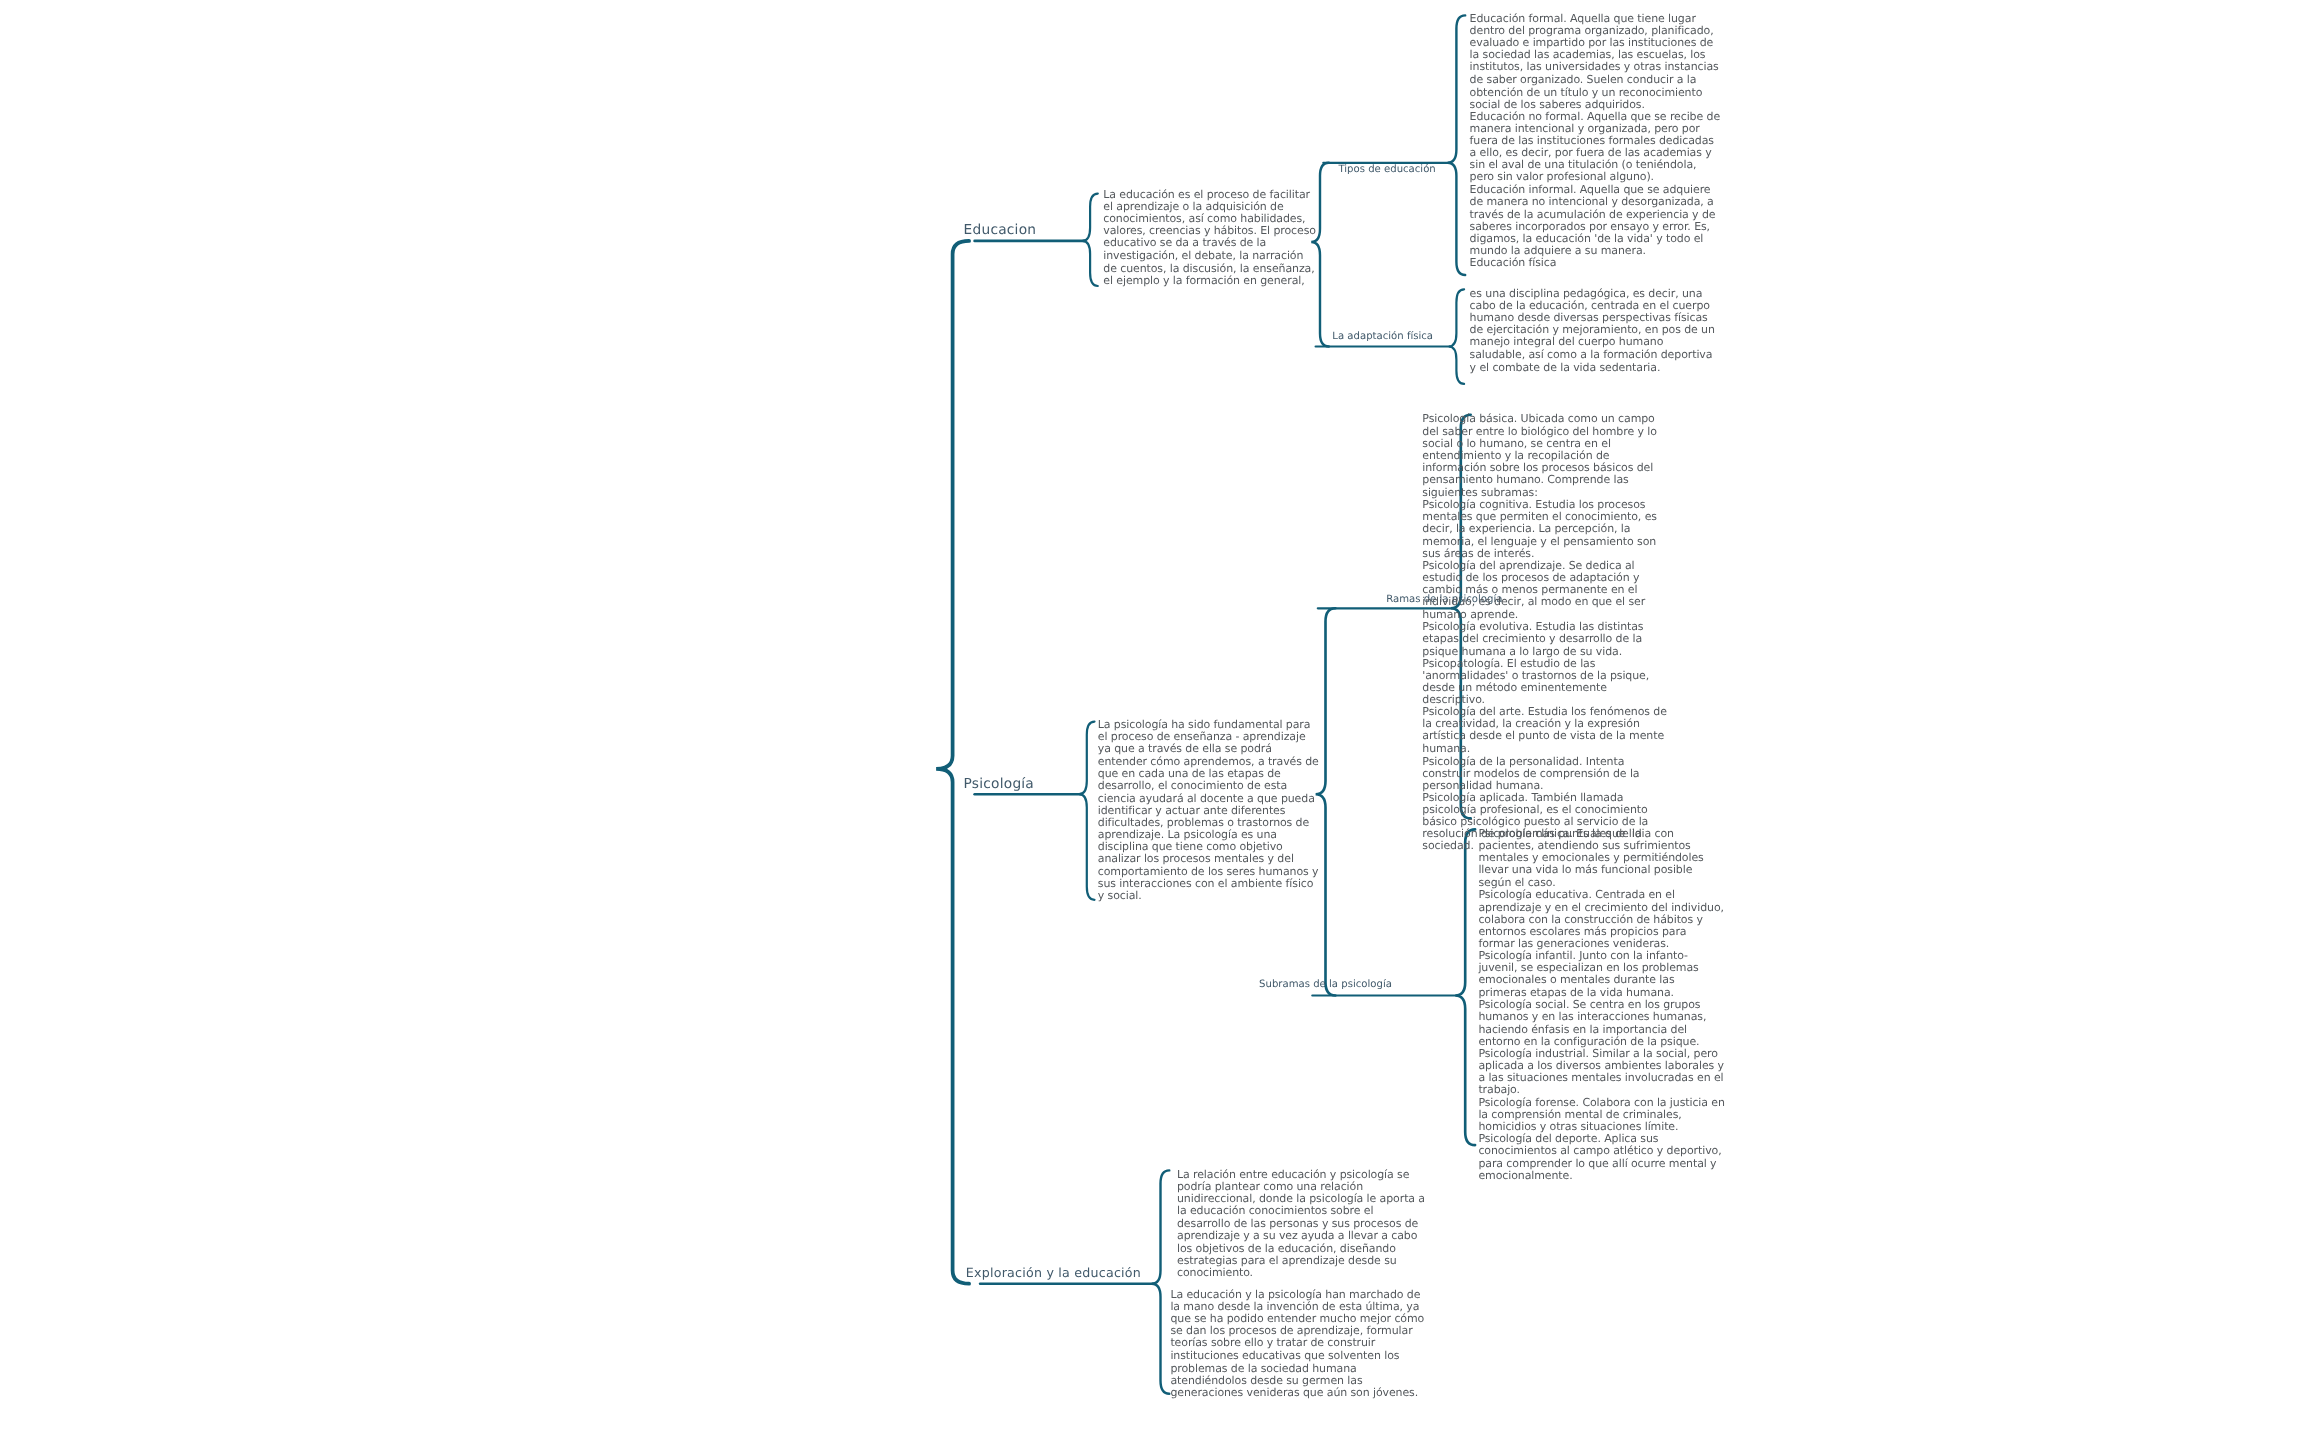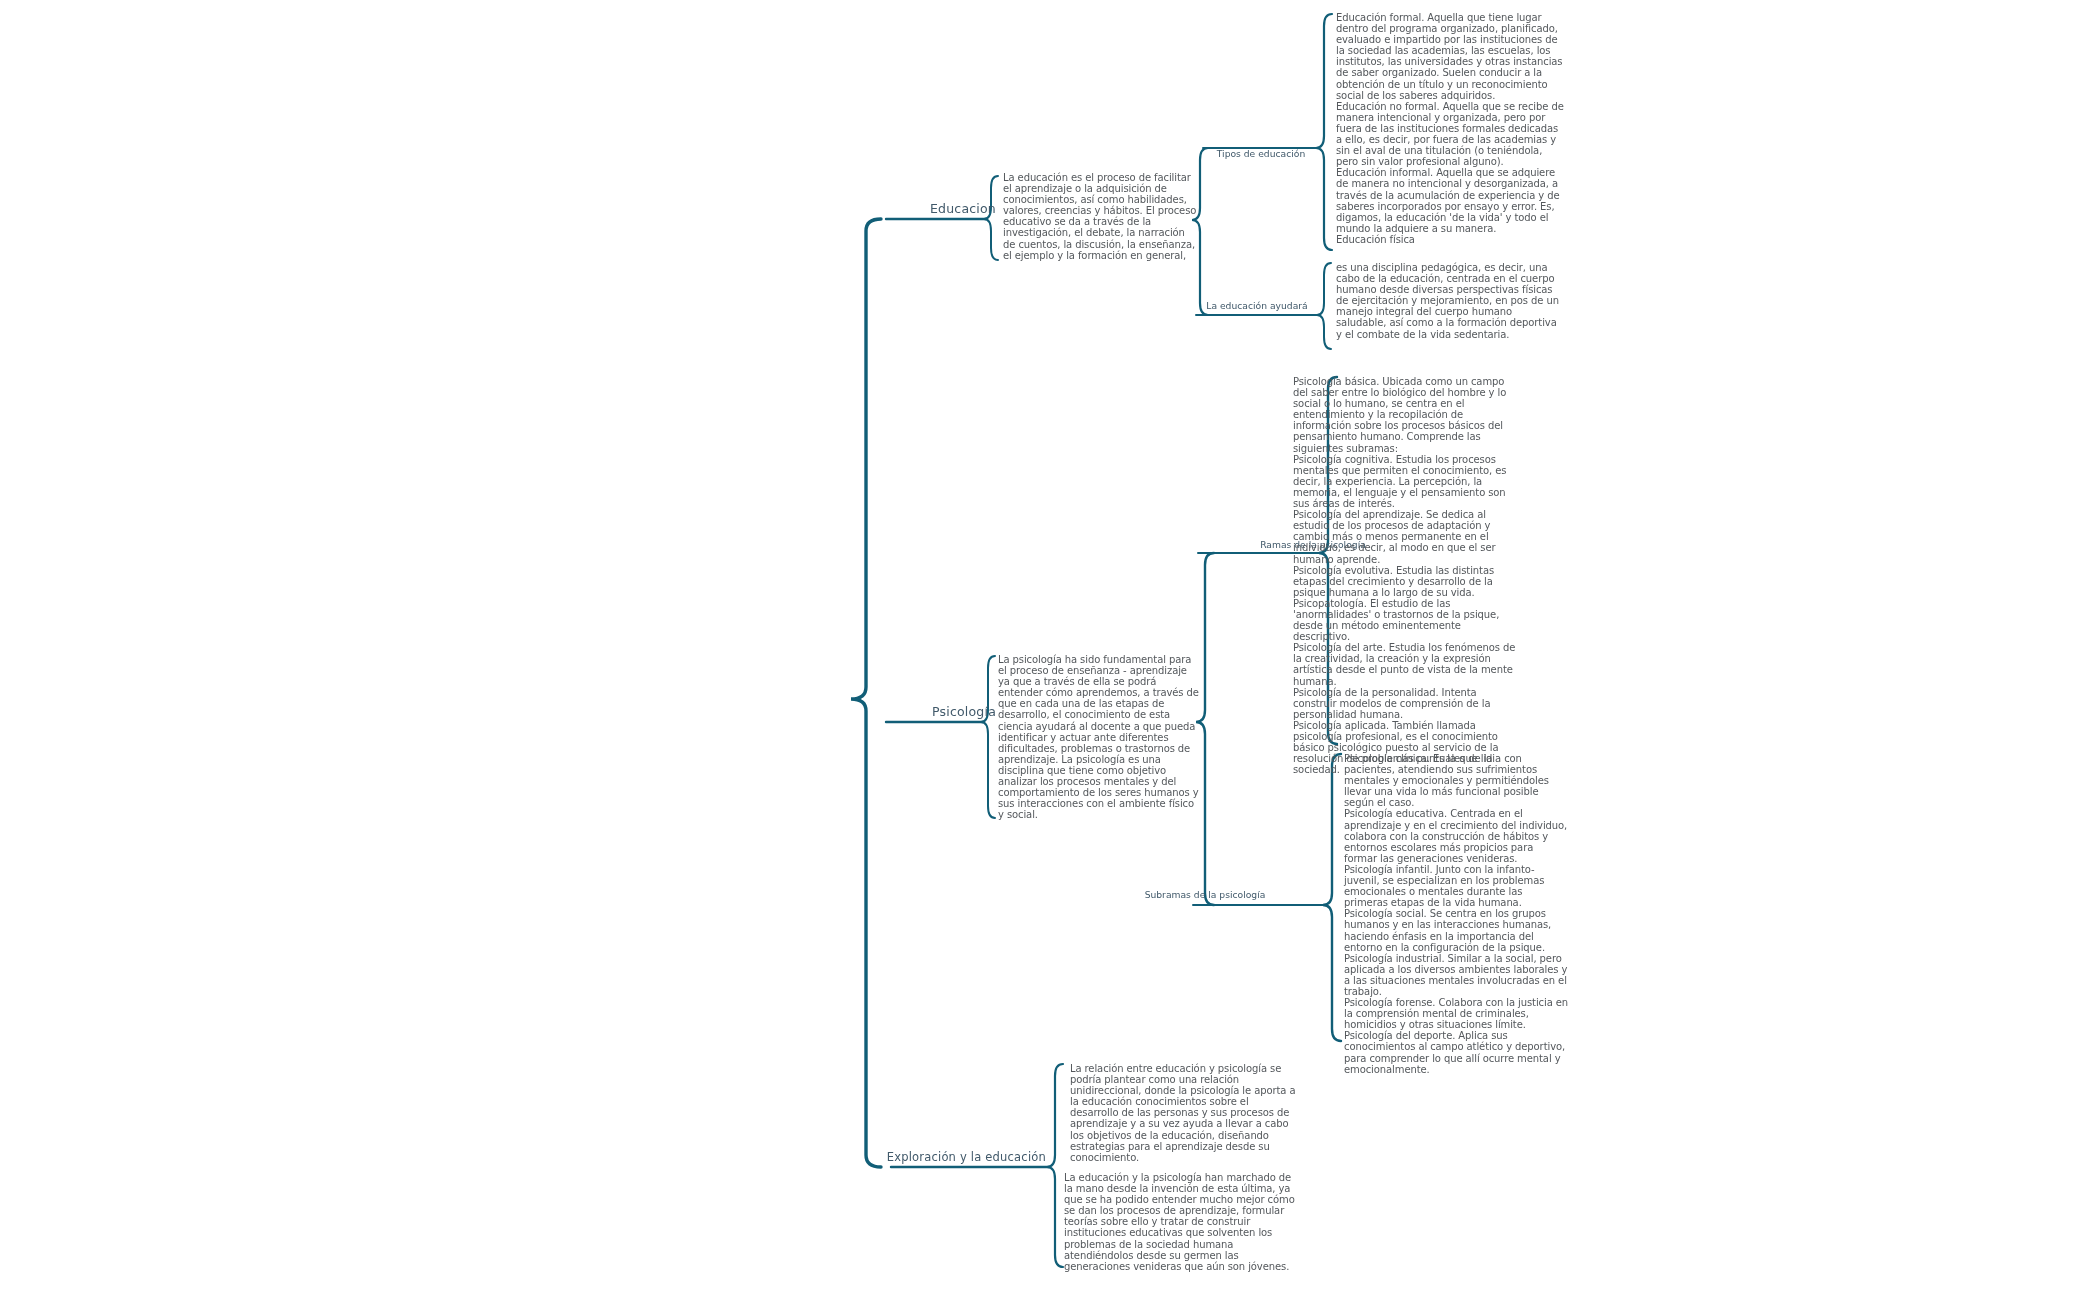--- a/index.html
+++ b/index.html
@@ -13,21 +13,21 @@
     position:relative;width:2100px;height:1300px;background:#ffffff;
     font-family:"DejaVu Sans", sans-serif;overflow:hidden;
   }
   #links{position:absolute;left:0;top:0;pointer-events:none;}
   .abs{position:absolute;}
   .root-title{
     width:222px;text-align:center;font-size:16.5px;line-height:27px;
     color:var(--title);letter-spacing:0.2px;
   }
   .branch-label{
-    width:120px;text-align:right;font-size:12.5px;color:var(--label);
+    width:120px;text-align:left;font-size:12.5px;color:var(--label);
     letter-spacing:0.2px;white-space:nowrap;
   }
   .sub-label{
     width:130px;text-align:center;font-size:9.2px;color:var(--label);
     white-space:nowrap;
   }
   .note{
     font-size:10px;line-height:11.1px;color:var(--body);
     white-space:pre-line;letter-spacing:-0.1px;text-align:left;
   }
@@ -60,21 +60,21 @@
 
   <div class="abs branch-label" style="left:876px;top:201px;">Educacion</div>
   <div class="abs note" style="left:1003px;top:172px;width:194px;">La educación es el proceso de facilitar el aprendizaje o la adquisición de conocimientos, así como habilidades, valores, creencias y hábitos. El proceso educativo se da a través de la investigación, el debate, la narración de cuentos, la discusión, la enseñanza, el ejemplo y la formación en general,</div>
 
   <div class="abs sub-label" style="left:1196px;top:148px;">Tipos de educación</div>
   <div class="abs note" style="left:1336px;top:12px;width:228px;">Educación formal. Aquella que tiene lugar dentro del programa organizado, planificado, evaluado e impartido por las instituciones de la sociedad las academias, las escuelas, los institutos, las universidades y otras instancias de saber organizado. Suelen conducir a la obtención de un título y un reconocimiento social de los saberes adquiridos.
 Educación no formal. Aquella que se recibe de manera intencional y organizada, pero por fuera de las instituciones formales dedicadas a ello, es decir, por fuera de las academias y sin el aval de una titulación (o teniéndola, pero sin valor profesional alguno).
 Educación informal. Aquella que se adquiere de manera no intencional y desorganizada, a través de la acumulación de experiencia y de saberes incorporados por ensayo y error. Es, digamos, la educación 'de la vida' y todo el mundo la adquiere a su manera.
 Educación física</div>
 
-  <div class="abs sub-label" style="left:1192px;top:300px;">La educación ayudará</div>
+  <div class="abs sub-label" style="left:1192px;top:300px;">La adaptación física</div>
   <div class="abs note" style="left:1336px;top:262px;width:228px;">es una disciplina pedagógica, es decir, una cabo de la educación, centrada en el cuerpo humano desde diversas perspectivas físicas de ejercitación y mejoramiento, en pos de un manejo integral del cuerpo humano saludable, así como a la formación deportiva y el combate de la vida sedentaria.</div>
 
   <div class="abs branch-label" style="left:876px;top:704px;">Psicología</div>
   <div class="abs note" style="left:998px;top:654px;width:202px;">La psicología ha sido fundamental para el proceso de enseñanza - aprendizaje ya que a través de ella se podrá entender cómo aprendemos, a través de que en cada una de las etapas de desarrollo, el conocimiento de esta ciencia ayudará al docente a que pueda identificar y actuar ante diferentes dificultades, problemas o trastornos de aprendizaje. La psicología es una disciplina que tiene como objetivo analizar los procesos mentales y del comportamiento de los seres humanos y sus interacciones con el ambiente físico y social.</div>
 
   <div class="abs sub-label" style="left:1248px;top:539px;">Ramas de la psicología</div>
   <div class="abs note" style="left:1272px;top:376px;width:225px;margin-left:21px;">Psicología básica. Ubicada como un campo del saber entre lo biológico del hombre y lo social o lo humano, se centra en el entendimiento y la recopilación de información sobre los procesos básicos del pensamiento humano. Comprende las siguientes subramas:
 Psicología cognitiva. Estudia los procesos mentales que permiten el conocimiento, es decir, la experiencia. La percepción, la memoria, el lenguaje y el pensamiento son sus áreas de interés.
 Psicología del aprendizaje. Se dedica al estudio de los procesos de adaptación y cambio más o menos permanente en el individuo, es decir, al modo en que el ser humano aprende.
 Psicología evolutiva. Estudia las distintas etapas del crecimiento y desarrollo de la psique humana a lo largo de su vida.

